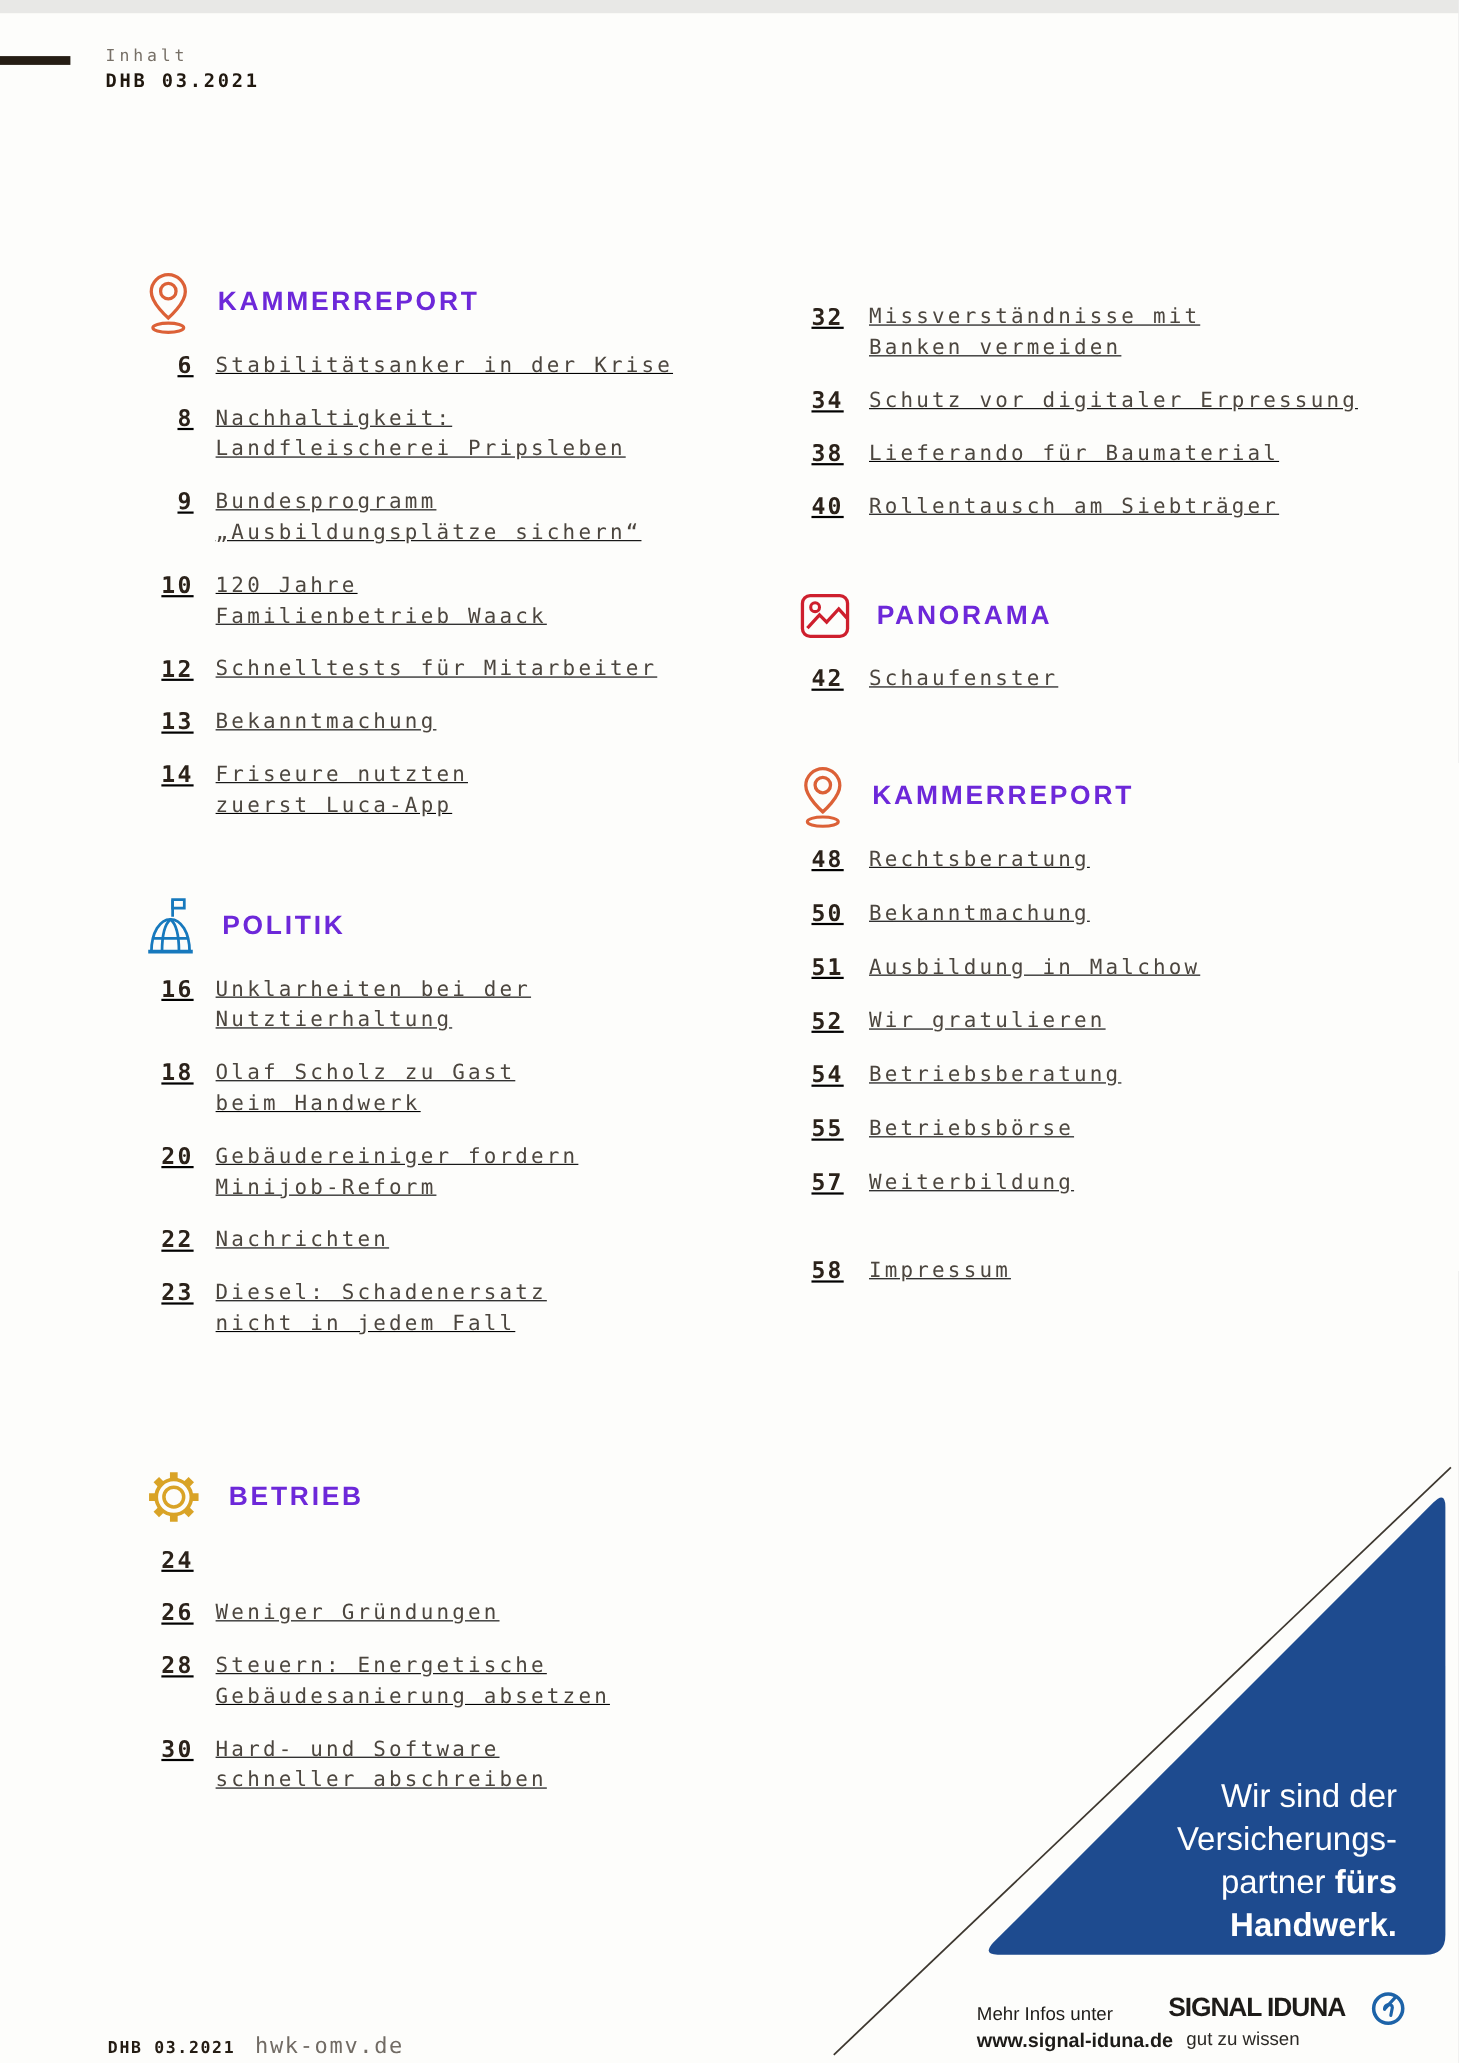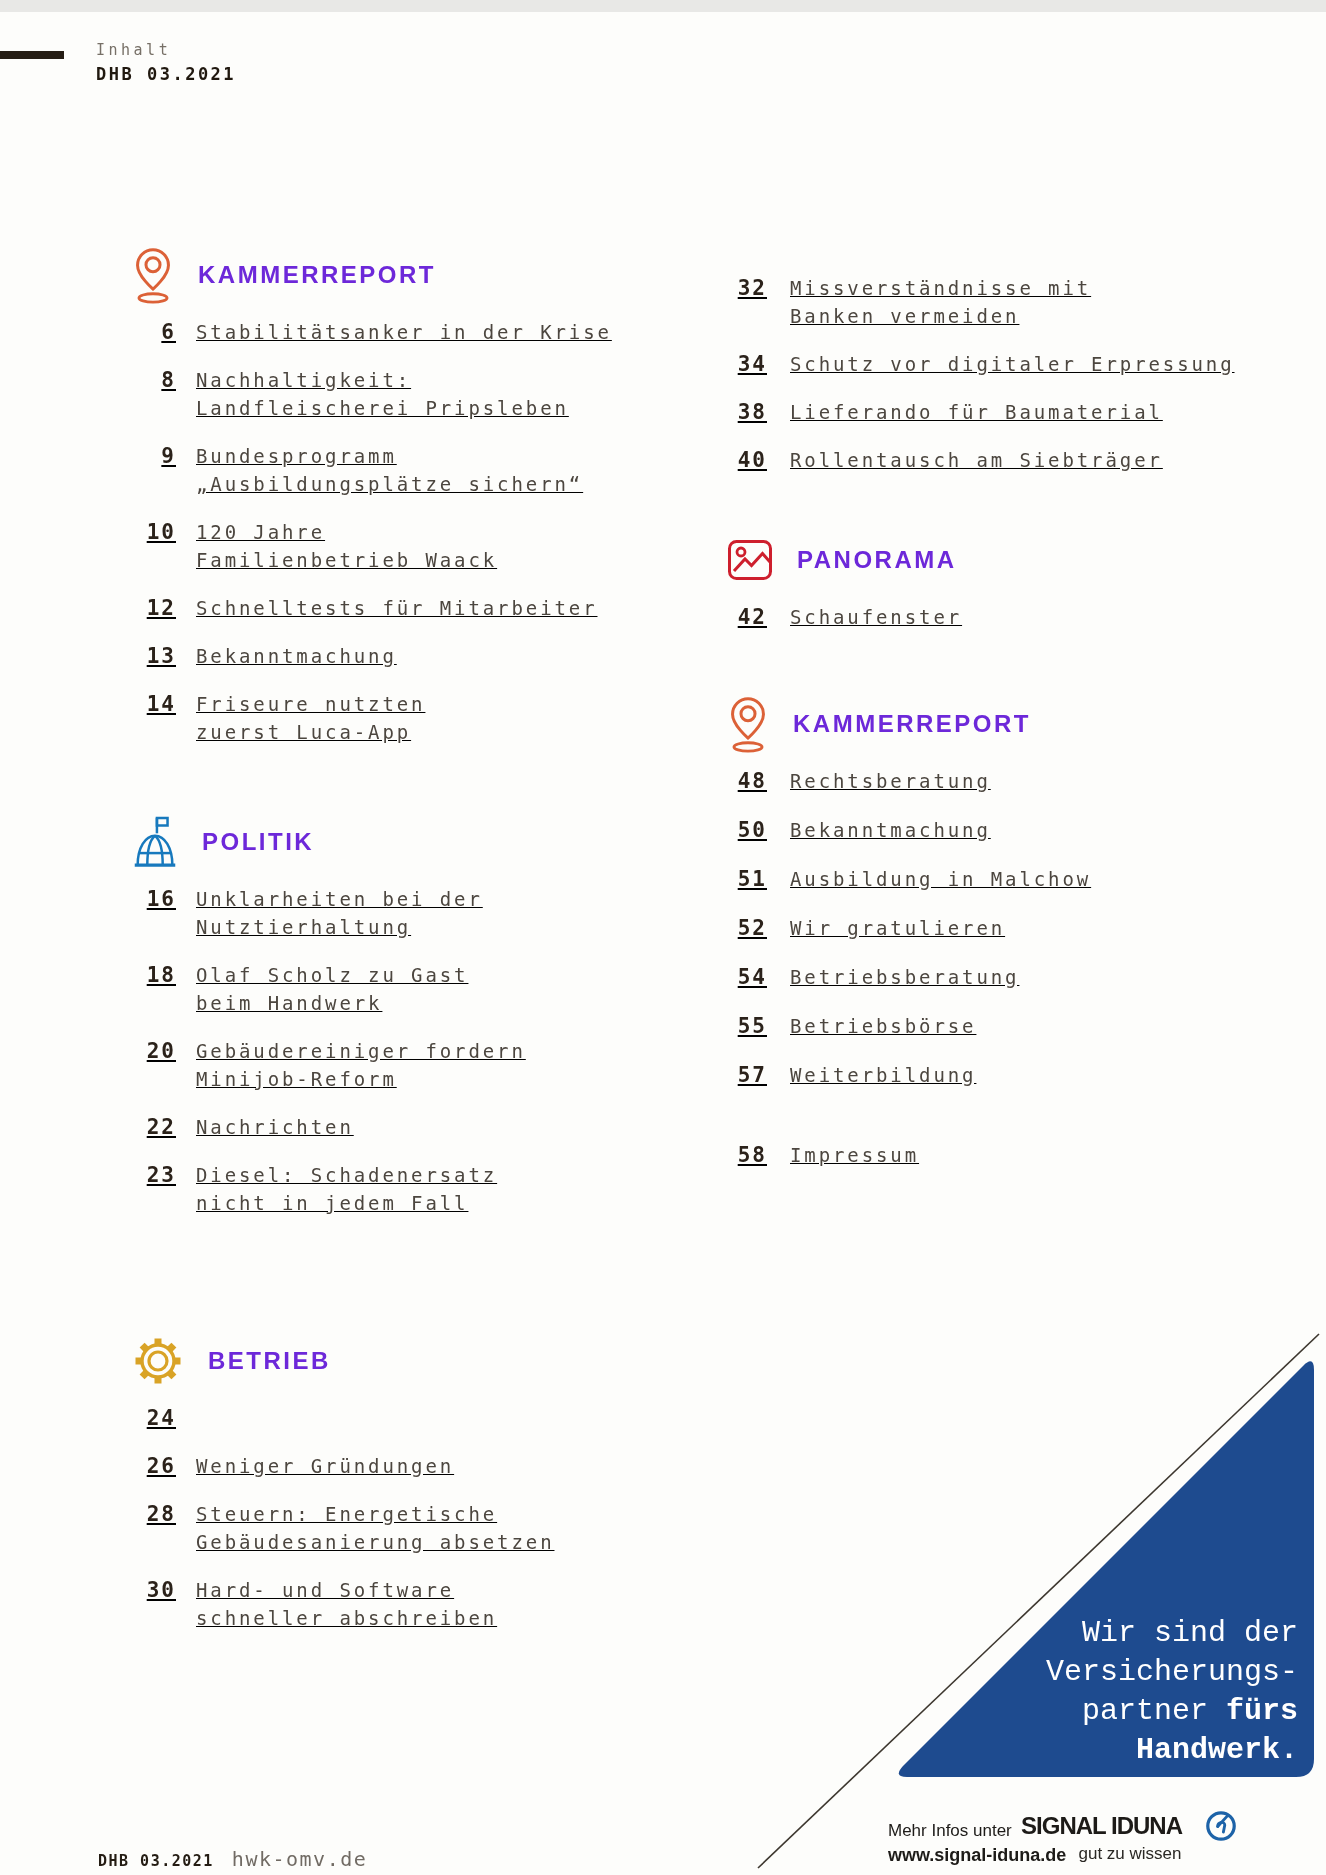--- a/index.html
+++ b/index.html
@@ -50,31 +50,31 @@
     font-size:19px; letter-spacing:2.9px; color:#4c463f; line-height:28px;
   }
   #sec-3 .txt, #sec-4 .txt, #sec-5 .txt{margin-left:23px;}
   
   .footer-left{position:absolute; left:98px; top:1835px; display:flex; align-items:baseline;}
   .footer-left .f-issue{font-weight:bold; font-size:15px; letter-spacing:1.5px; color:#241c13;}
   .footer-left .f-site{margin-left:18px; font-size:20px; letter-spacing:1.5px; color:#716b64;}
   
   .ad-svg{position:absolute; left:0; top:0; width:1326px; height:1875px; pointer-events:none;}
   .ad-text{
-    position:absolute; right:28px; top:1602px; text-align:right;
-    font-family:Liberation Mono, monospace; font-size:30px; line-height:39px; color:#ffffff;
+    position:absolute; right:56px; top:1602px; text-align:right;
+    font-family:Liberation Sans, sans-serif; font-size:30px; line-height:39px; color:#ffffff;
   }
   .ad-text b{font-weight:bold;}
   .ad-info{
     position:absolute; left:888px; top:1806px;
     font-family:"Liberation Sans", sans-serif; font-size:17px; line-height:25px; color:#1d1b18;
   }
   .ad-info .url{font-weight:bold; font-size:18px;}
   .brand{position:absolute; left:1062px; top:1797px; width:176px;}
-  .brand-row{display:flex; align-items:center; justify-content:flex-end; gap:22px;}
+  .brand-row{display:flex; align-items:center; gap:22px;}
   .brand-word{
     font-family:"Liberation Sans", sans-serif; font-weight:bold;
     font-size:24px; letter-spacing:-1px; color:#1d1b18; white-space:nowrap;
   }
   .brand-icon{width:34px; height:34px; flex:0 0 auto;}
   .brand-tagline{
     margin-top:1px; padding-right:40px; text-align:center;
     font-family:"Liberation Sans", sans-serif; font-size:17px; color:#2a2824;
   }
 </style>

